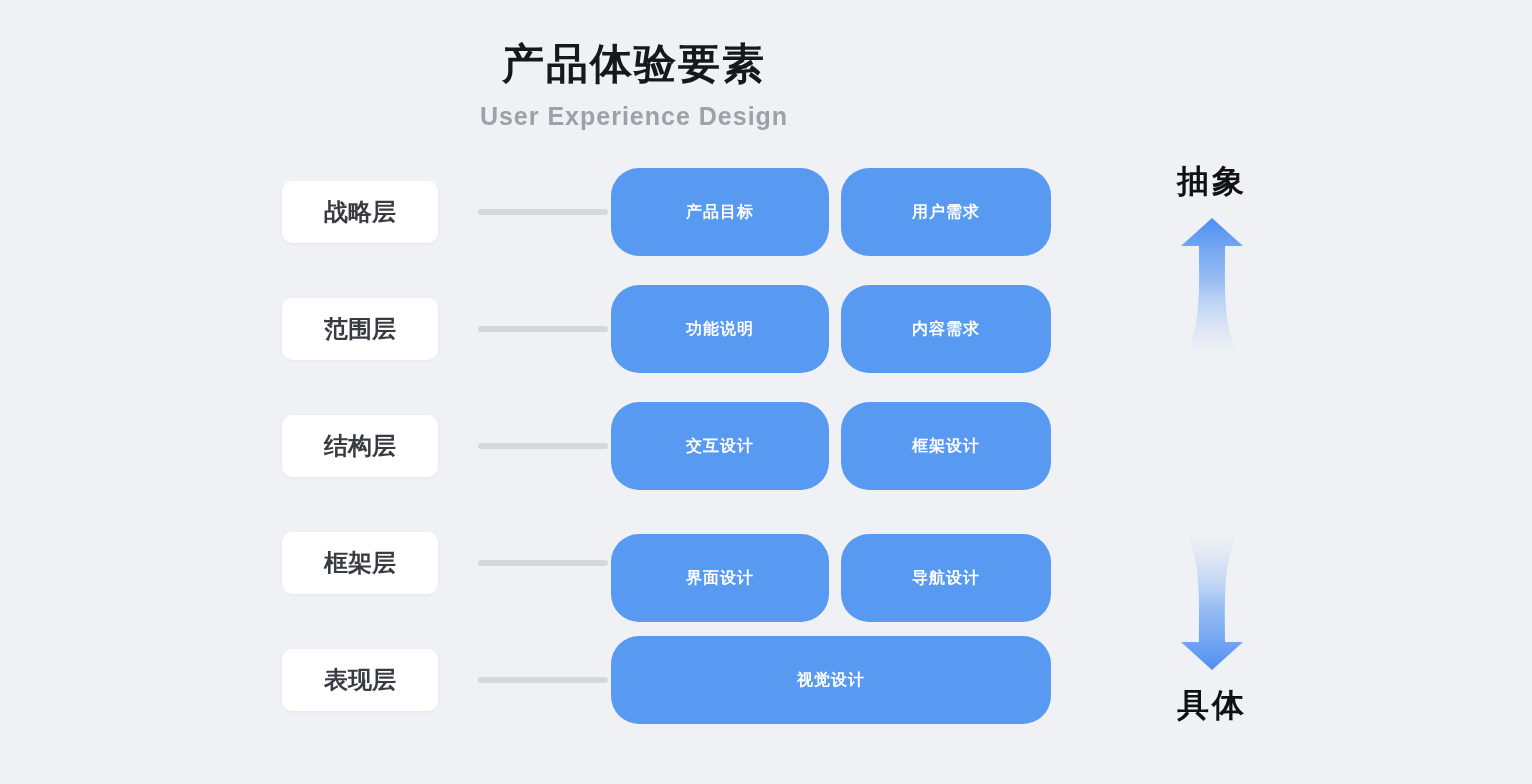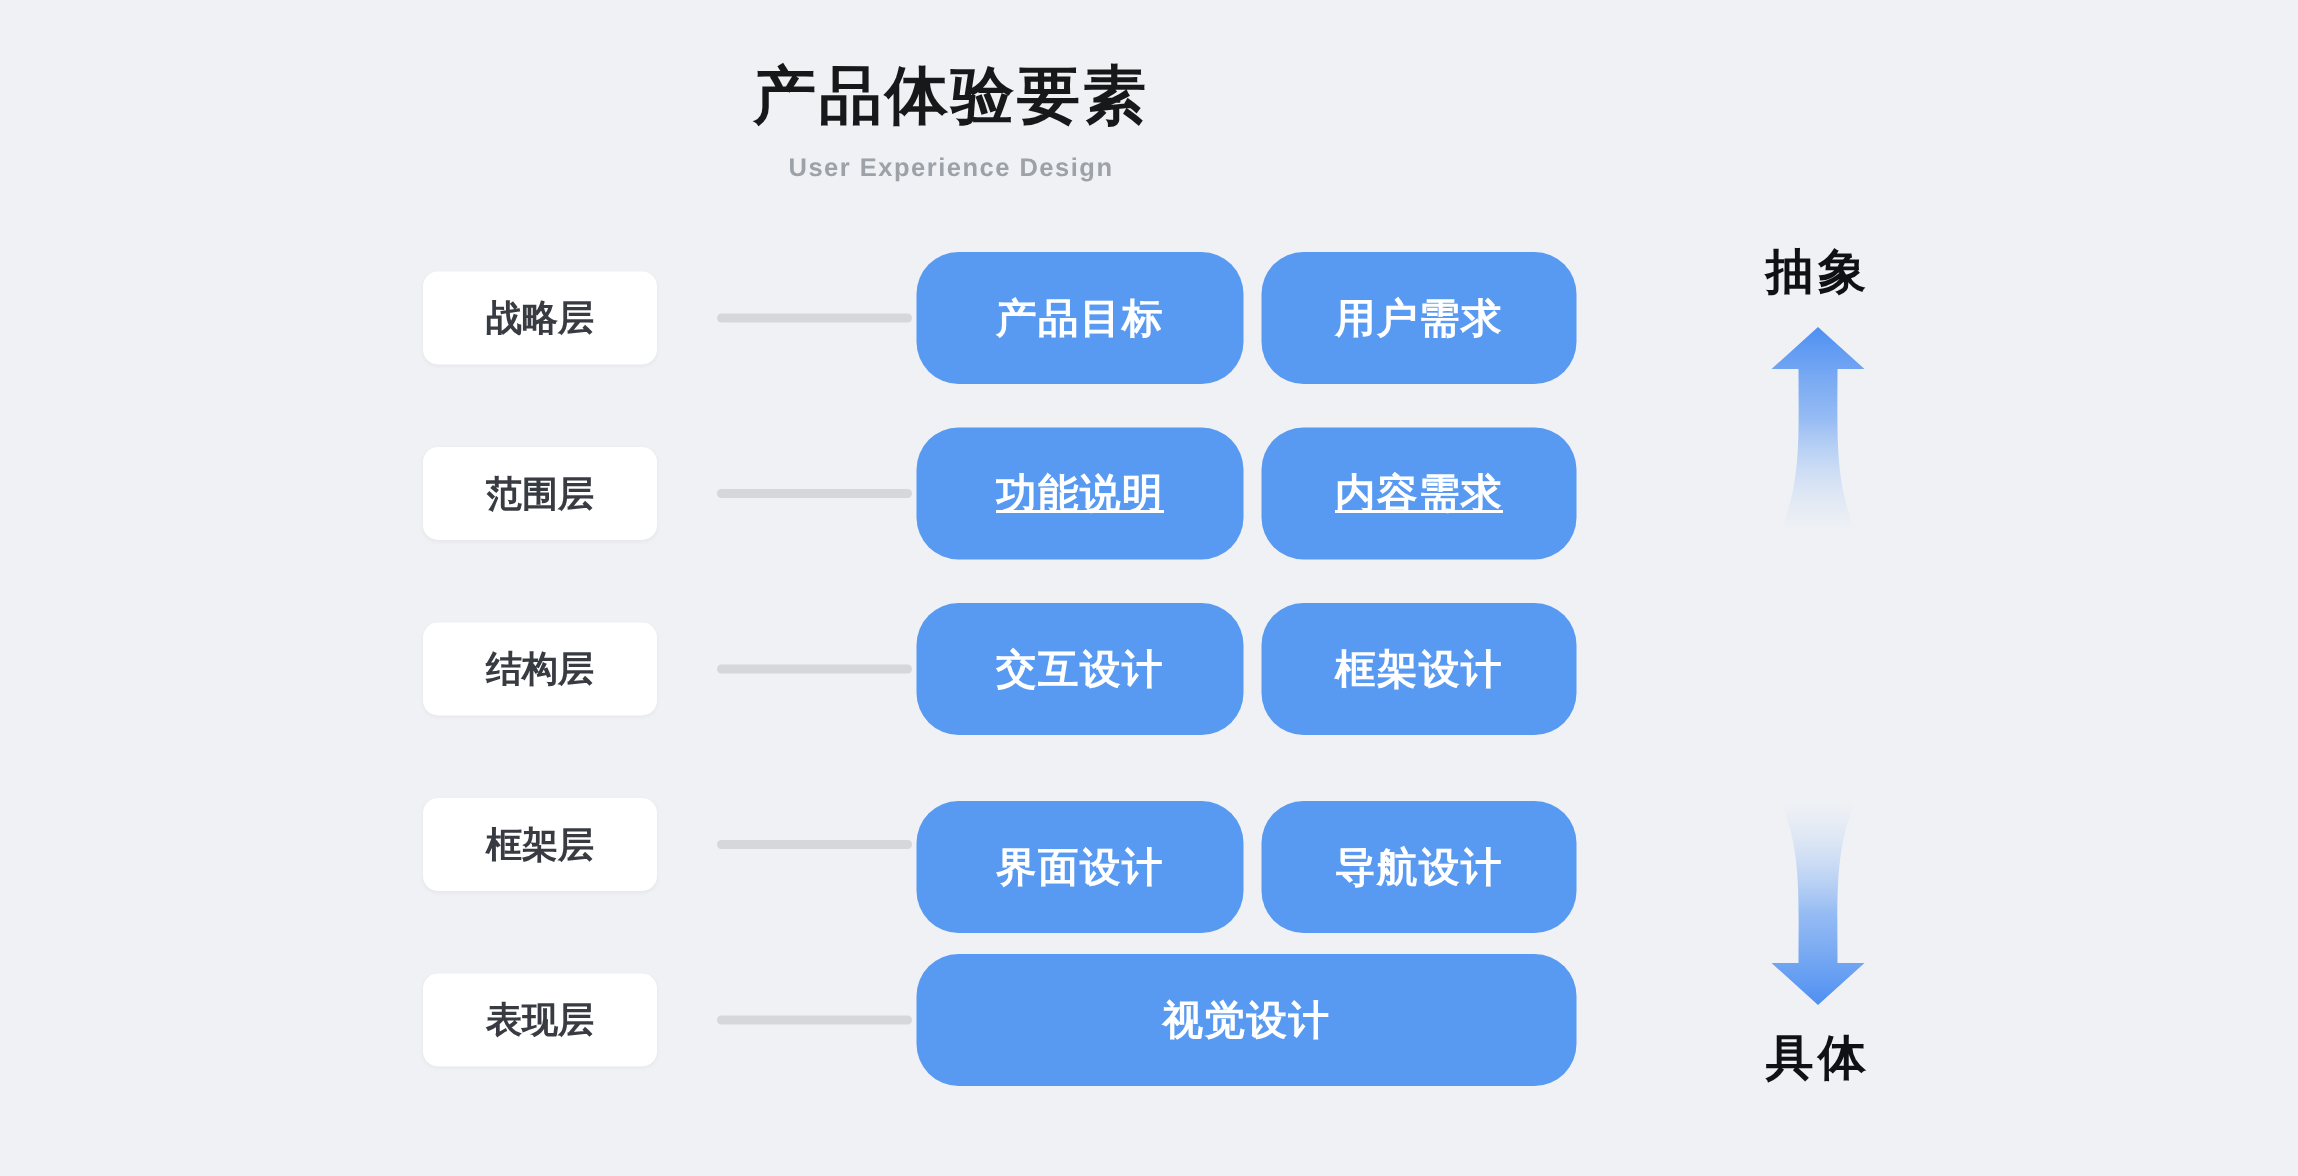--- a/index.html
+++ b/index.html
@@ -9,46 +9,46 @@
     font-family: "Liberation Sans", "DejaVu Sans", sans-serif;
     position: relative;
   }
   .stage { position: absolute; inset: 0; }
 
   .header { position: absolute; left: 0; top: 36px; width: 1268px; text-align: center; }
   .title {
     font-size: 42px; font-weight: 800; color: #17181A; letter-spacing: 2px;
   }
   .subtitle {
-    margin-top: 10px; font-size: 17px; font-weight: 700; color: #9DA1A8; letter-spacing: 1px;
+    margin-top: 10px; font-size: 25px; font-weight: 700; color: #9DA1A8; letter-spacing: 1px;
   }
 
   .label-box {
     position: absolute; left: 282px; width: 156px; height: 62px;
     background: #FFFFFF; border-radius: 10px;
     display: flex; align-items: center; justify-content: center;
     font-size: 24px; font-weight: 700; color: #383C42;
     box-shadow: 0 1px 3px rgba(60,70,90,0.06);
   }
   .connector {
     position: absolute; left: 478px; width: 130px; height: 6px;
     background: #D5D7DB; border-radius: 3px;
   }
   .blue-box {
     position: absolute; height: 88px;
     background: #5899F2; border-radius: 28px;
     display: flex; align-items: center; justify-content: center;
-    font-size: 27px; font-weight: 700; color: #FFFFFF; letter-spacing: 1px;
+    font-size: 16px; font-weight: 700; color: #FFFFFF; letter-spacing: 1px;
   }
   .col1 { left: 611px; width: 218px; }
   .col2 { left: 841px; width: 210px; }
   .wide { left: 611px; width: 440px; }
 
   .row0-label { top: 181px; } .row0-line { top: 209px; } .row0-box { top: 168px; }
-  .row1-label { top: 298px; } .row1-line { top: 326px; } .row1-box { top: 285px; text-decoration: underline; }
+  .row1-label { top: 298px; } .row1-line { top: 326px; } .row1-box { top: 285px; }
   .row2-label { top: 415px; } .row2-line { top: 443px; } .row2-box { top: 402px; }
   .row3-label { top: 532px; } .row3-line { top: 560px; } .row3-box { top: 534px; }
   .row4-label { top: 649px; } .row4-line { top: 677px; } .row4-box { top: 636px; }
 
   .axis-label {
     position: absolute; left: 1146px; width: 132px; text-align: center;
     font-size: 32px; font-weight: 800; color: #101114; letter-spacing: 3px;
   }
   .axis-top { top: 160px; }
   .axis-bottom { top: 684px; }

